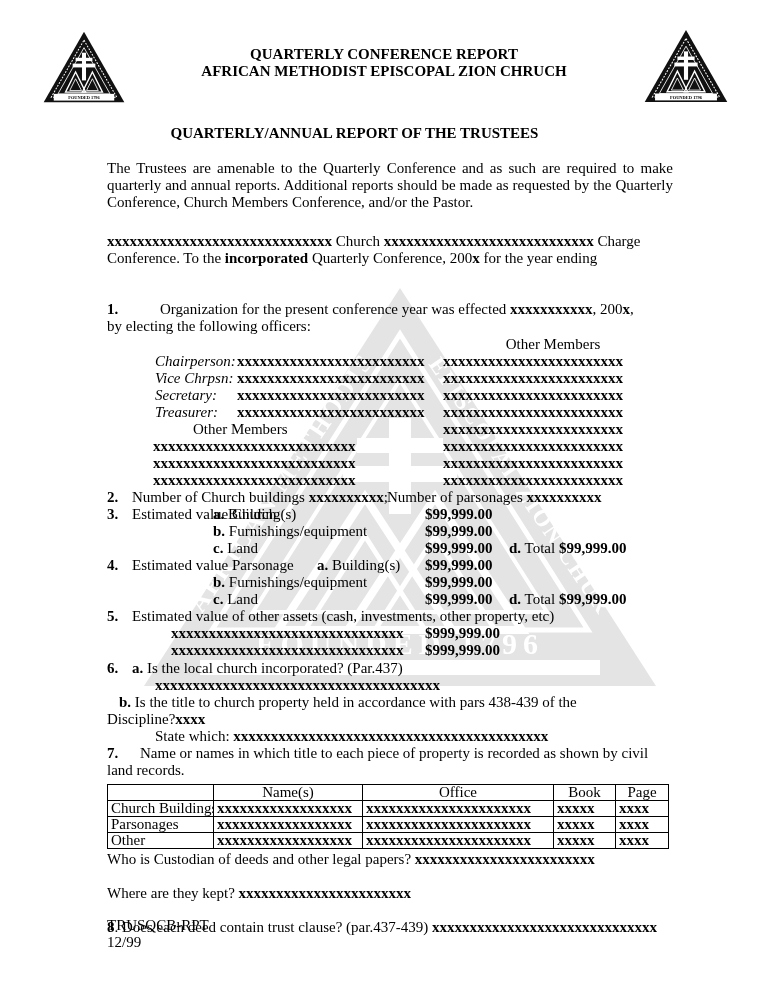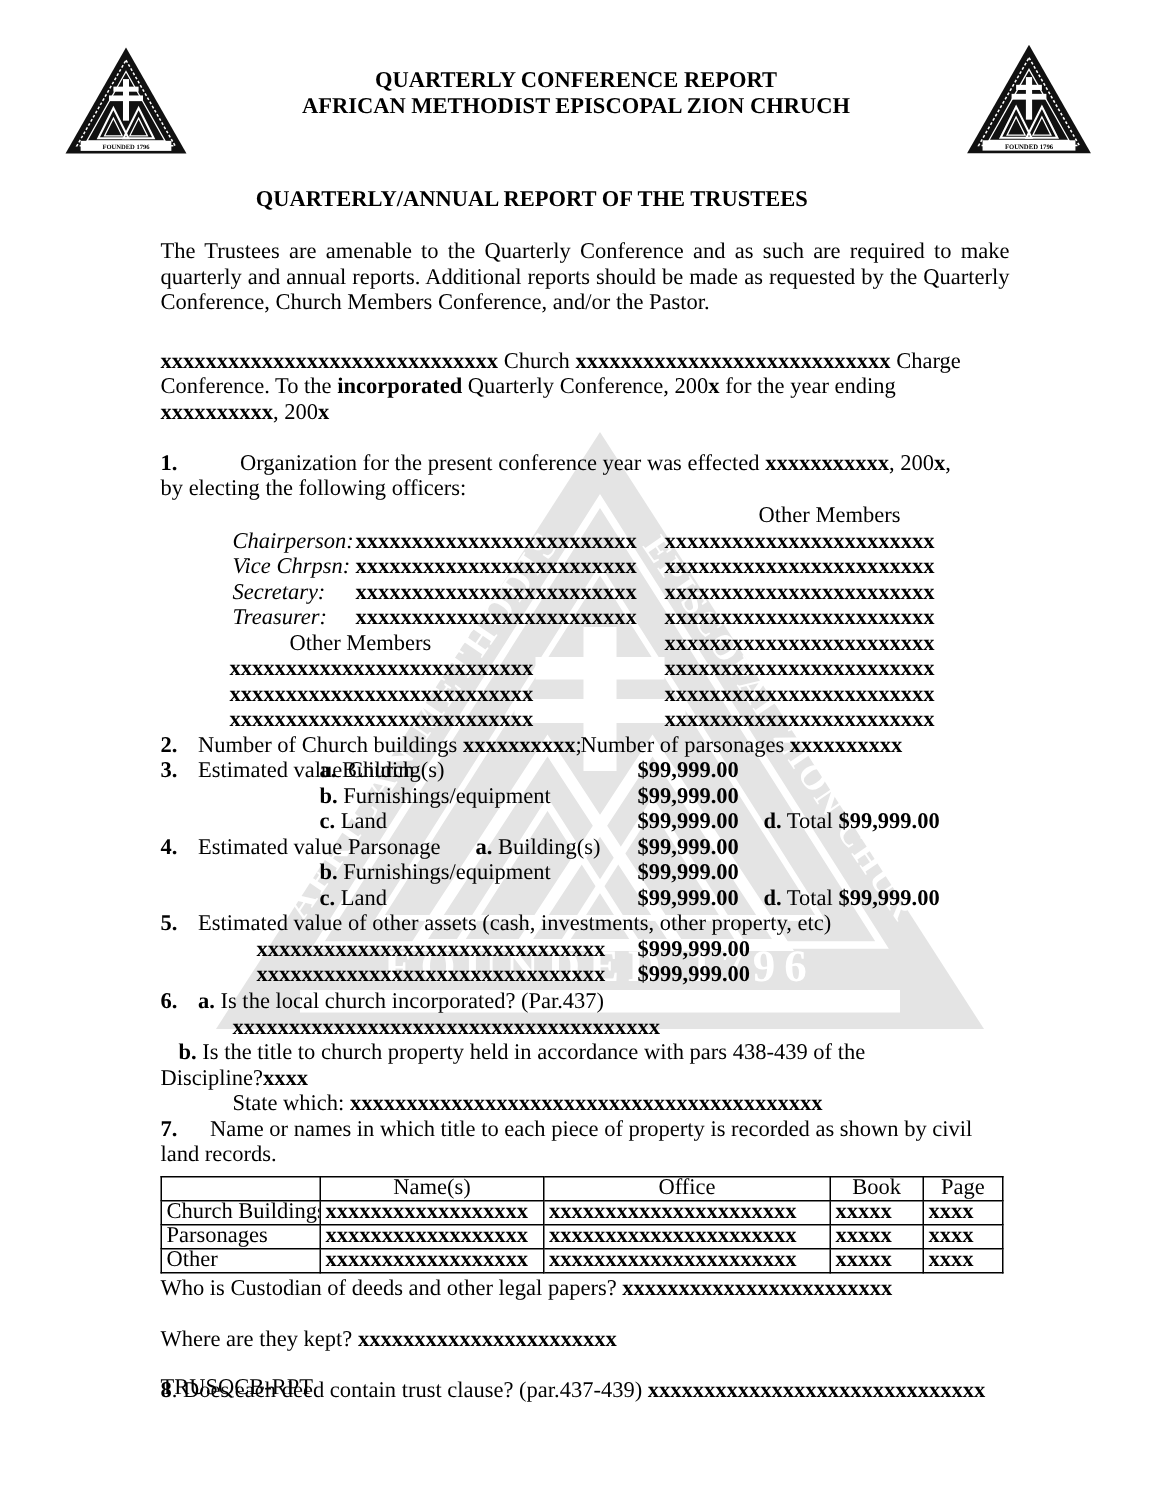--- a/index.html
+++ b/index.html
@@ -136,23 +136,20 @@
 
   <div class="abs intro">The Trustees are amenable to the Quarterly Conference and as such are required to make quarterly and annual reports.  Additional reports should be made as requested by the Quarterly Conference, Church Members Conference, and/or the Pastor.</div>
 
   <div class="abs addr">
     <div class="ln">
       <span class="b">xxxxxxxxxxxxxxxxxxxxxxxxxxxxxx</span><span> Church </span><span class="b">xxxxxxxxxxxxxxxxxxxxxxxxxxxx</span><span> Charge</span>
     </div>
     <div class="ln">
       <span>Conference.  To the </span><span class="b">incorporated</span><span> Quarterly Conference, 200</span><span class="b">x</span><span> for the year ending</span>
     </div>
-    <div class="ln">
-      <span class="b">xxxxxxxxxx</span><span>, 200</span><span class="b">x</span>
-    </div>
   </div>
 
   <div class="abs item1">
     <div class="ln">
       <span class="c c-num">1.</span>
       <span class="c" style="left:53px"><span>Organization for the present conference year was effected </span><span class="b">xxxxxxxxxxx</span><span>, 200</span><span class="b">x</span><span>,</span></span>
     </div>
     <div class="ln">by electing the following officers:</div>
   </div>
 
@@ -331,15 +328,16 @@
   </div>
   <div class="abs kept ln">
     <span>Where are they kept? </span><span class="b">xxxxxxxxxxxxxxxxxxxxxxx</span>
   </div>
   <div class="abs item8 ln">
     <span class="b">8</span><span>. Does each deed contain trust clause? (par.437-439) </span><span class="b">xxxxxxxxxxxxxxxxxxxxxxxxxxxxxx</span>
   </div>
 
   <div class="abs footer">
     <div class="ln">TRUSQCB-RPT</div>
+    <div class="ln">12/99</div>
   </div>
 
 </div>
 
 </body></html>

